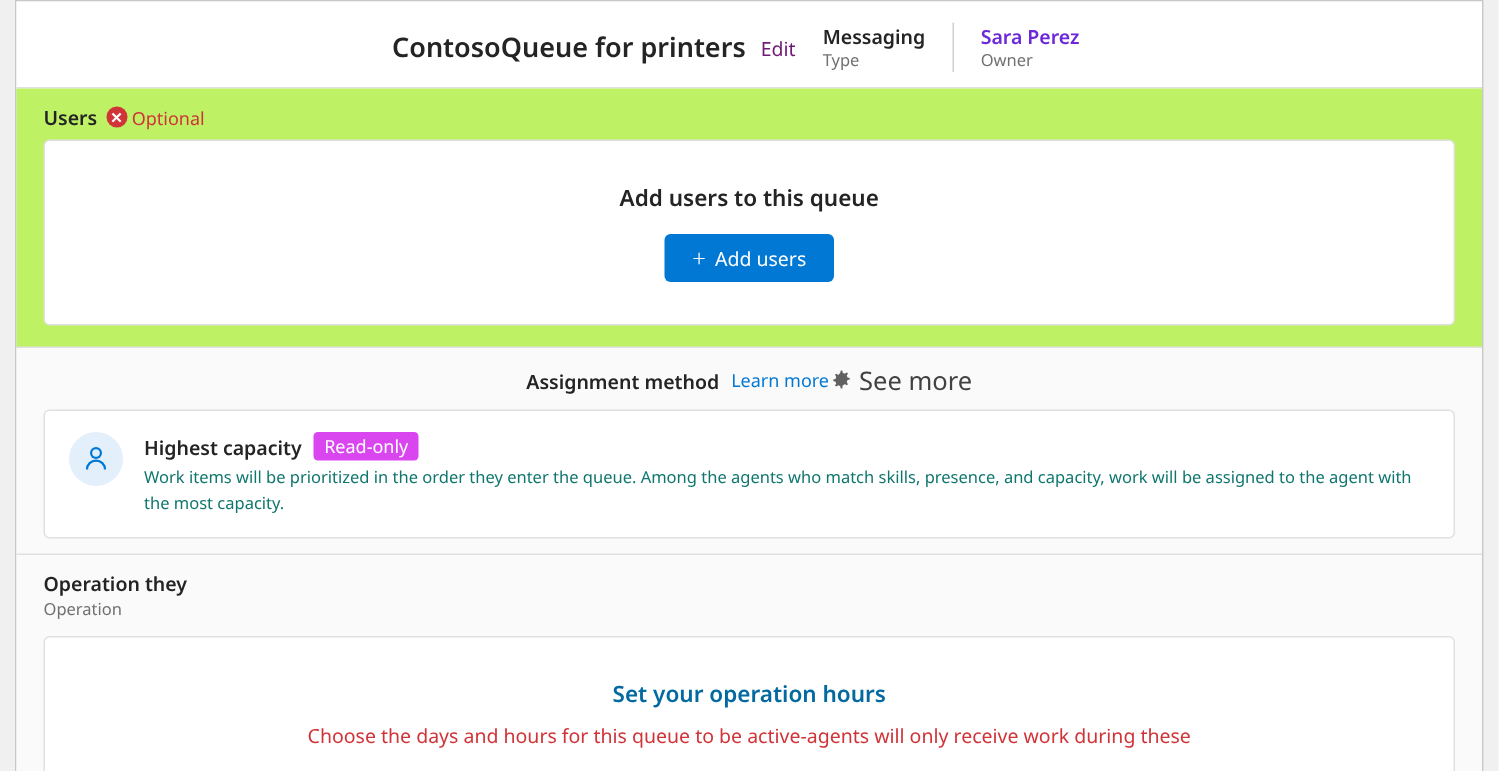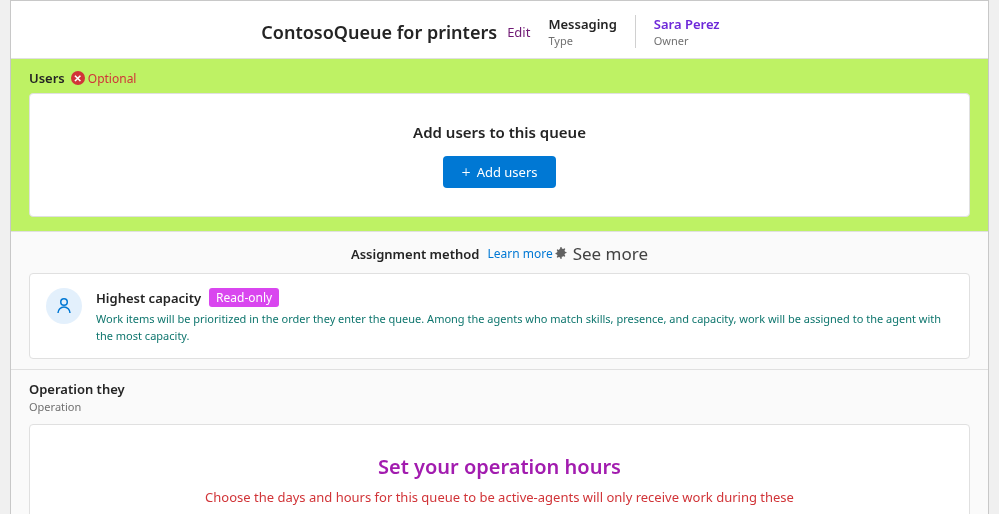--- a/index.html
+++ b/index.html
@@ -255,23 +255,23 @@
       border: 1px solid #e0e0e0;
       border-radius: 4px;
       padding: 28px 20px;
       display: flex;
       flex-direction: column;
       align-items: center;
       gap: 8px;
       margin-top: 6px;
     }
     .operation-card-title {
-      font-size: 20px;
-      font-weight: 600;
-      color: #a21caf;
+      font-size: 15px;
+      font-weight: 600;
+      color: #0369a1;
     }
     .operation-card-desc {
       font-size: 13px;
       color: #424242;
       text-align: center;
       line-height: 1.5;
     }
     .operation-card-desc span {
       color: #d13438;
     }

